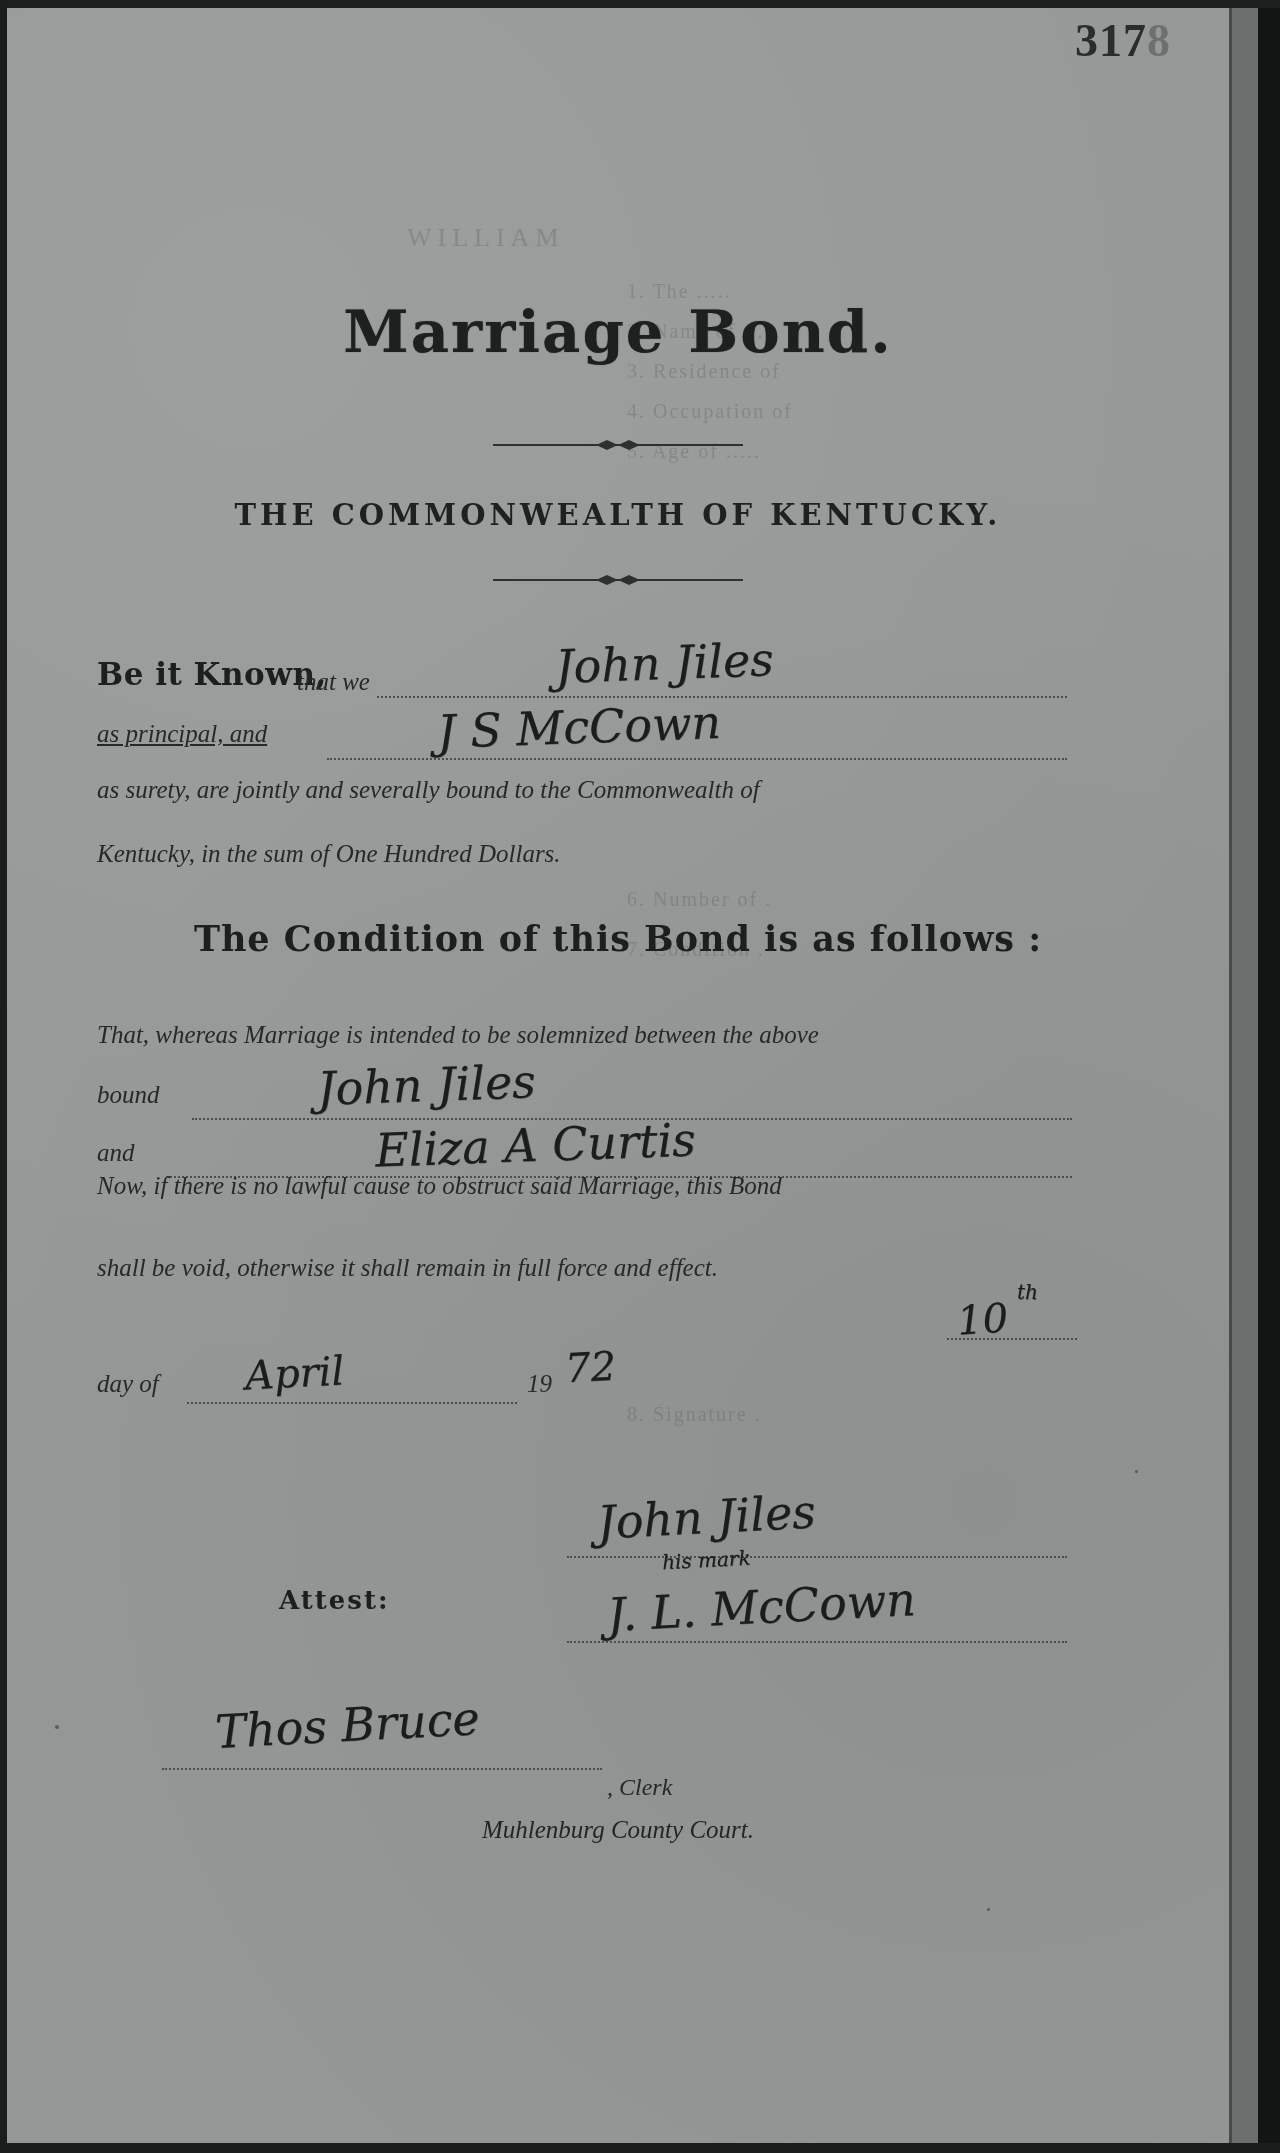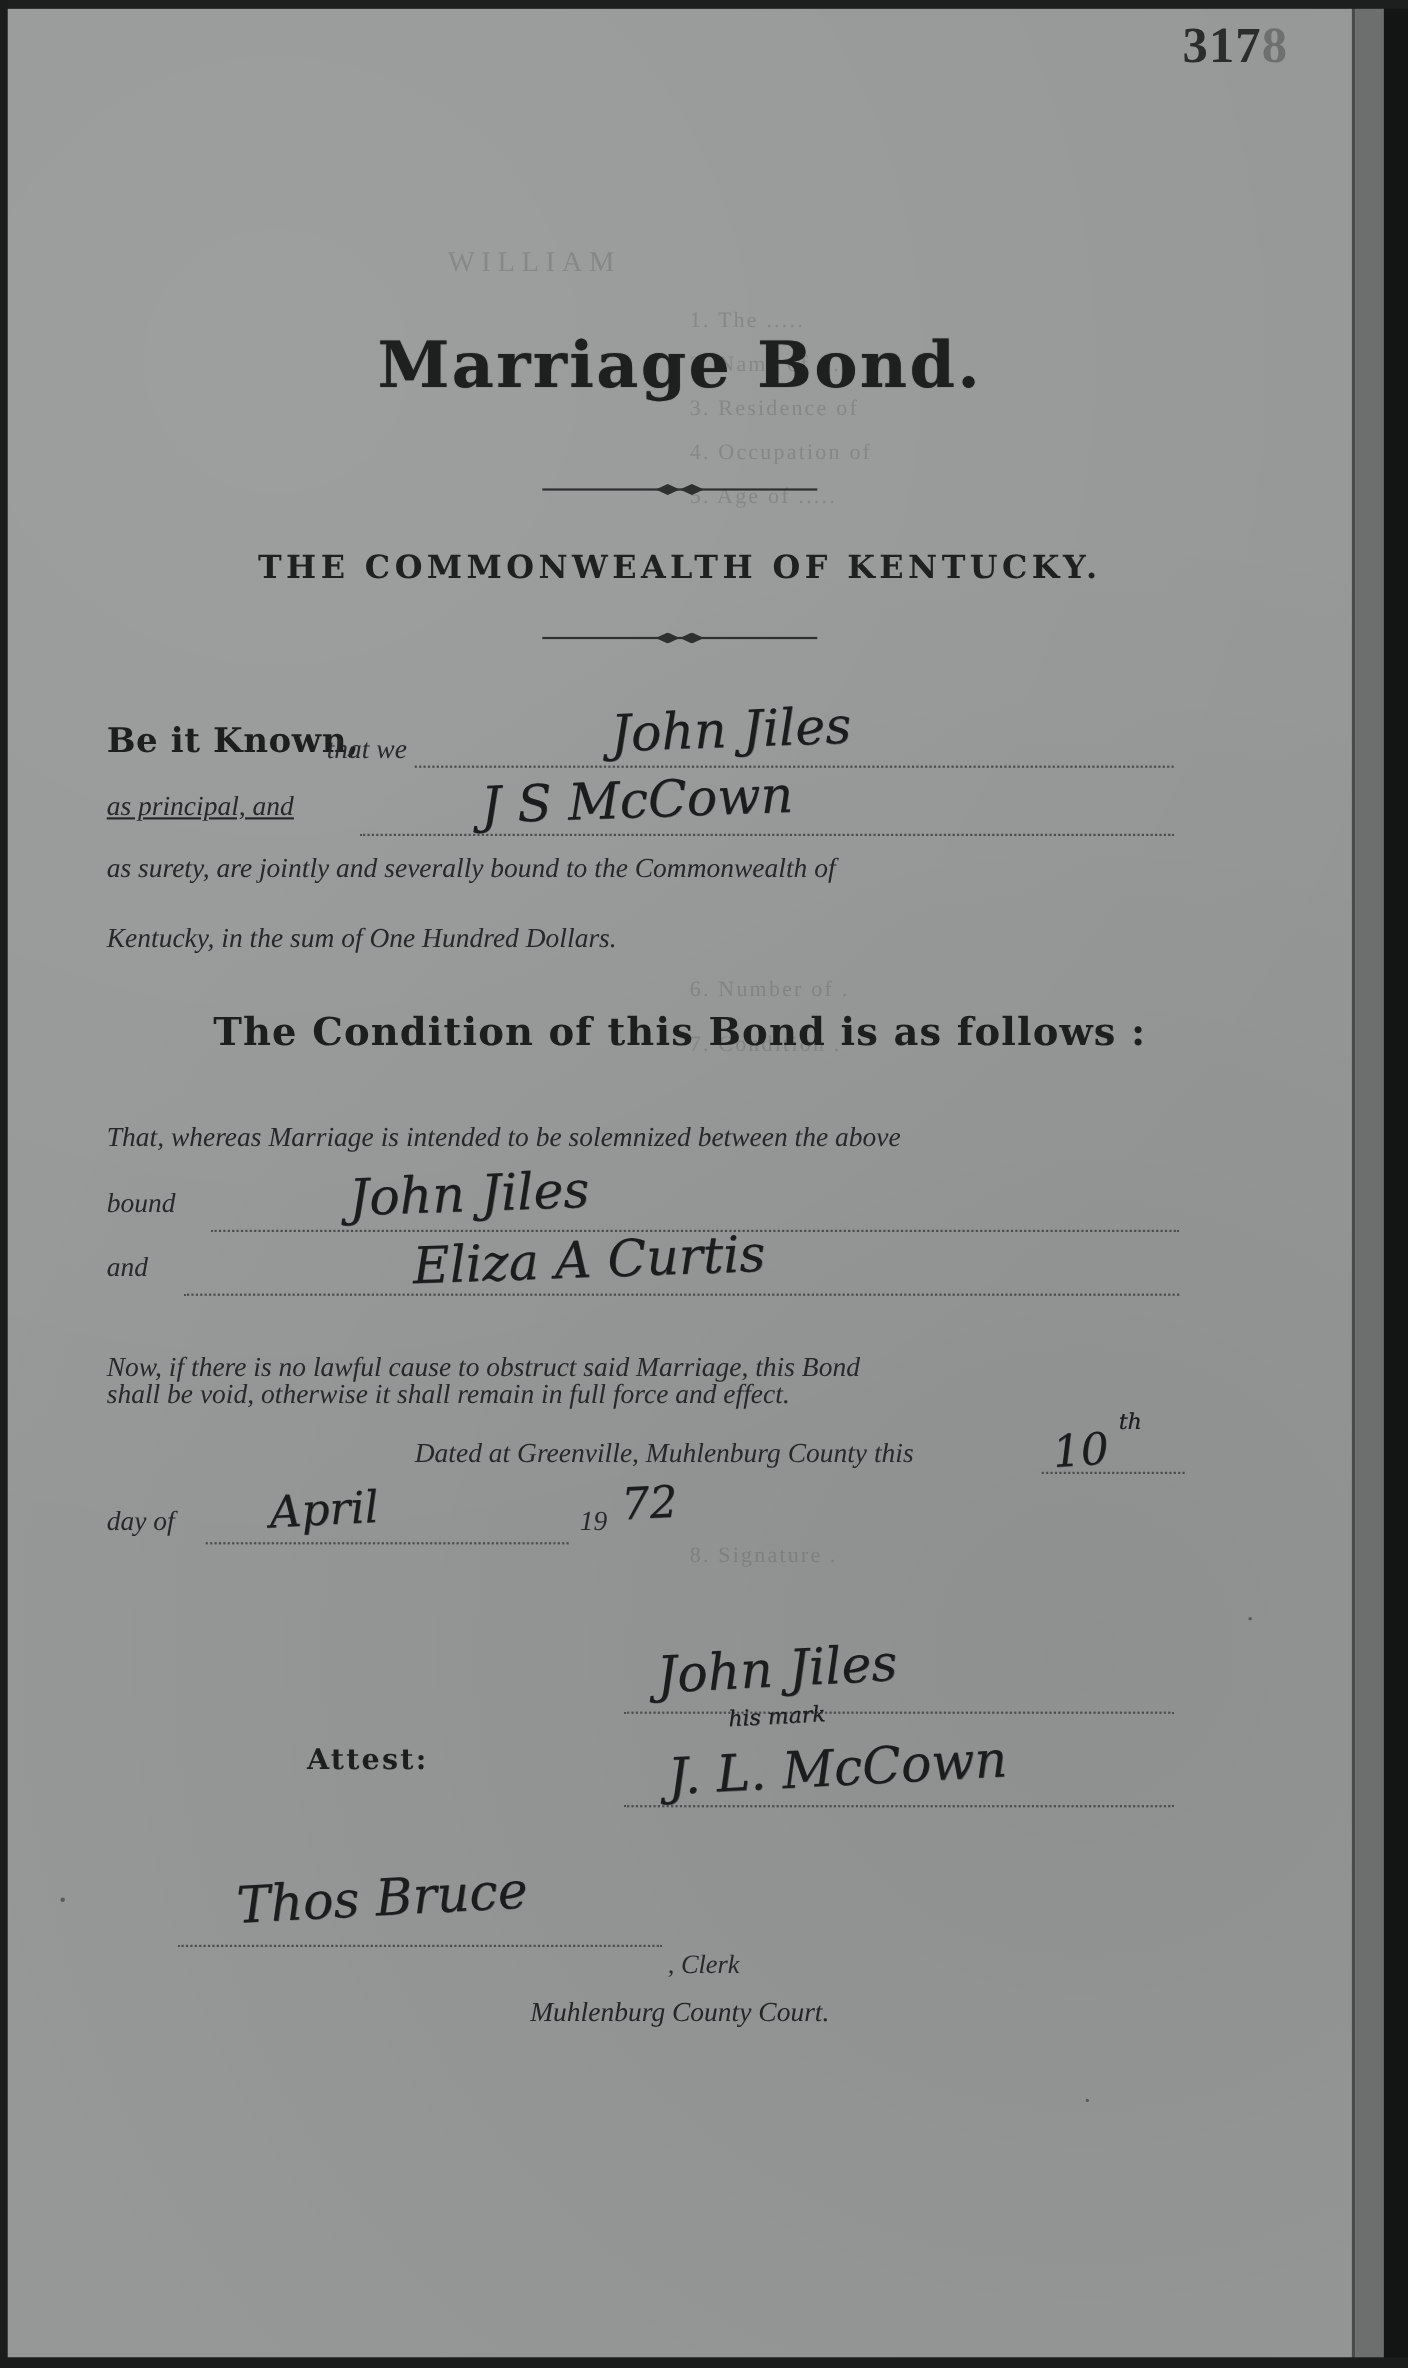--- a/index.html
+++ b/index.html
@@ -289,24 +289,23 @@
       <div class="body-line" style="left:90px; top:1013px;">That,  whereas  Marriage  is  intended  to  be  solemnized  between  the  above</div>
 
       <div class="body-line" style="left:90px; top:1073px;">bound</div>
       <div class="dotline" style="left:185px; top:1110px; width:880px;"></div>
       <div class="hand big" style="left:310px; top:1050px; transform:rotate(-2deg);">John Jiles</div>
 
       <div class="body-line" style="left:90px; top:1131px;">and</div>
       <div class="dotline" style="left:160px; top:1168px; width:905px;"></div>
       <div class="hand big" style="left:368px; top:1110px; transform:rotate(-2deg);">Eliza A Curtis</div>
 
-      <div class="body-line" style="left:90px; top:1222px;">Now,  if  there  is  no  lawful  cause  to  obstruct  said  Marriage,  this  Bond</div>
+      <div class="body-line" style="left:90px; top:1164px;">Now,  if  there  is  no  lawful  cause  to  obstruct  said  Marriage,  this  Bond</div>
       <div class="body-line" style="left:90px; top:1246px;">shall  be  void,  otherwise  it  shall  remain  in  full  force  and  effect.</div>
 
-      <div class="body-line" style="left:370px; top:1300px;">Dated at Greenville, Muhlenburg County this</div>
       <div class="dotline" style="left:940px; top:1330px; width:130px;"></div>
       <div class="hand mid" style="left:950px; top:1288px; transform:rotate(-4deg);">10</div>
       <div class="hand xs" style="left:1010px; top:1272px;">th</div>
 
       <div class="body-line" style="left:90px; top:1362px;">day of</div>
       <div class="dotline" style="left:180px; top:1394px; width:330px;"></div>
       <div class="hand mid" style="left:238px; top:1342px; transform:rotate(-3deg);">April</div>
       <div class="body-line" style="left:520px; top:1362px;">19</div>
       <div class="hand mid" style="left:558px; top:1336px; transform:rotate(-3deg);">72</div>
 

